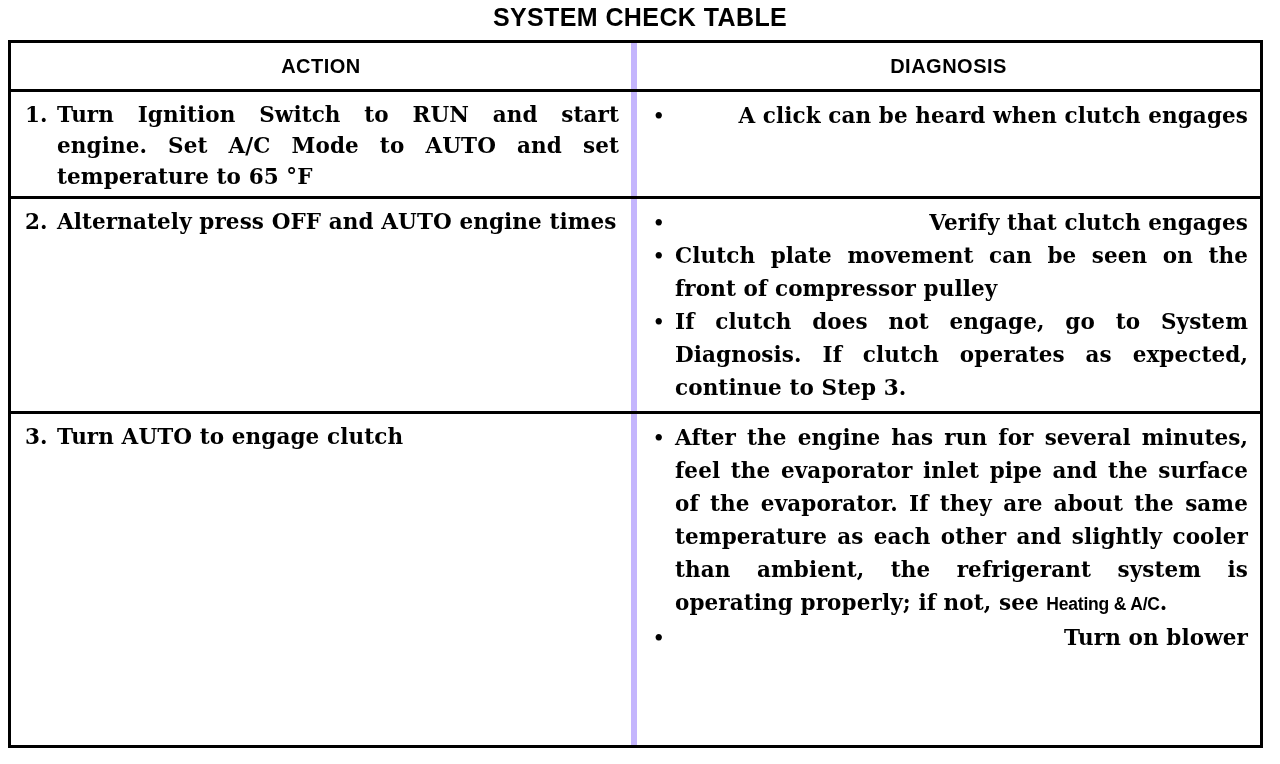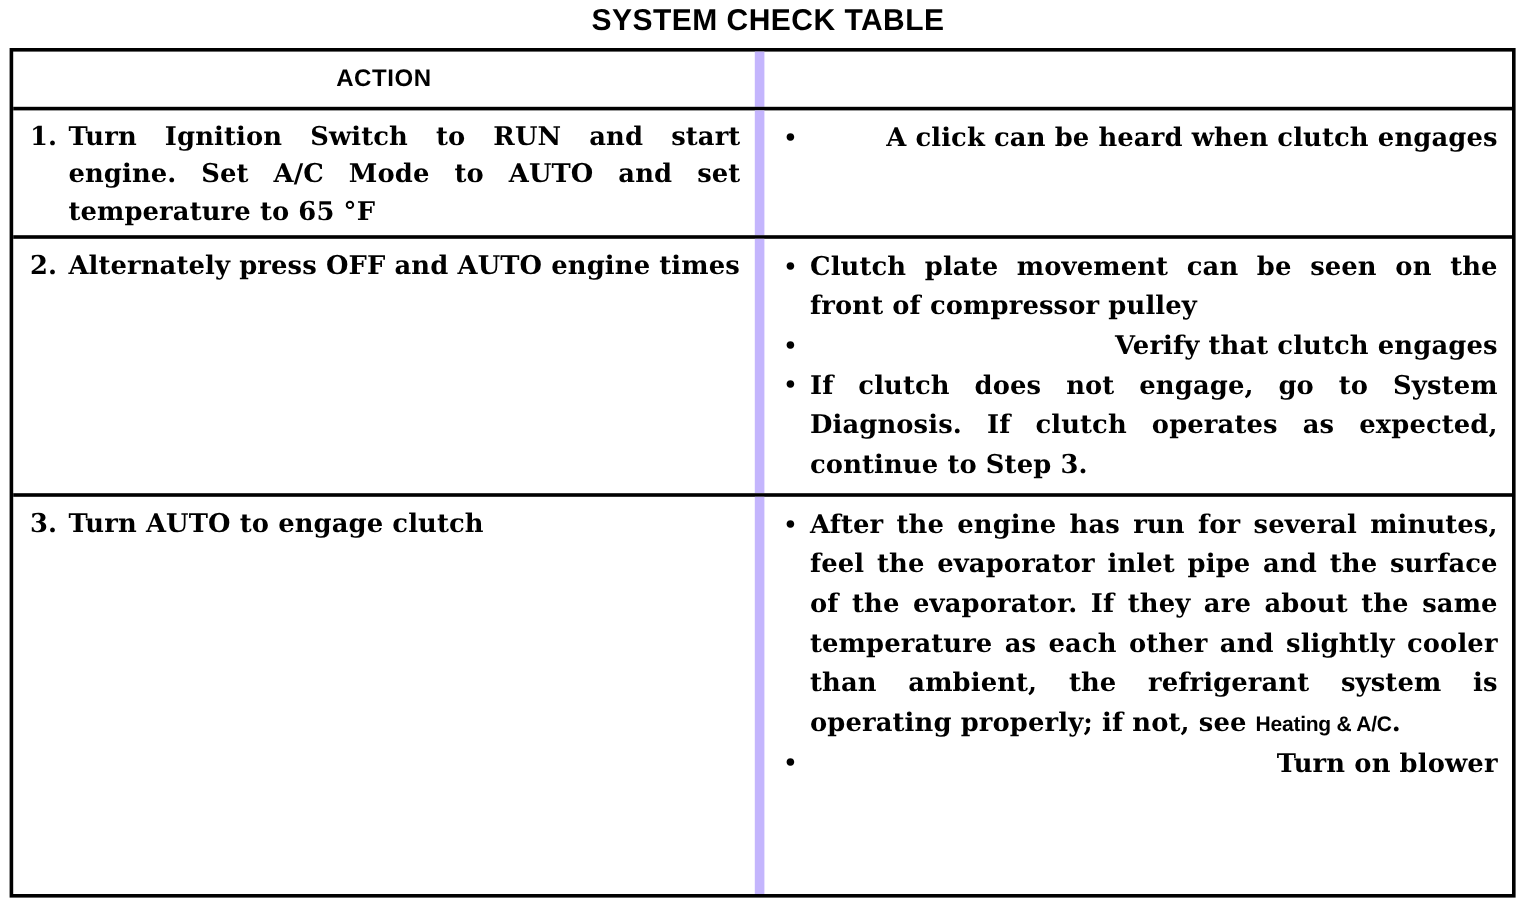--- a/index.html
+++ b/index.html
@@ -59,21 +59,21 @@
     border-top: 3px solid #000;
   }
 
   .cell {
     box-sizing: border-box;
     padding: 0;
   }
   .cell.action {
     width: 626px;          
     flex: 0 0 626px;
-    border-right: 8px solid #c4b5fd;
+    border-right: 6px solid #c4b5fd;
     box-sizing: border-box;
   }
   .cell.diagnosis {
     flex: 1 1 auto;
   }
 
   
   .header-row { height: 46px; }
   .header-cell {
     display: flex;
@@ -155,20 +155,23 @@
 <div class="page">
 
   <div class="title">SYSTEM CHECK TABLE</div>
 
   <div class="table">
 
     <div class="row header-row">
       <div class="cell action">
         <div class="header-cell">ACTION</div>
       </div>
+      <div class="cell diagnosis">
+        <div class="header-cell">DIAGNOSIS</div>
+      </div>
     </div>
 
     <div class="row sep body-row-1">
       <div class="cell action">
         <div class="cell-inner">
           <div class="step">
             <span class="num">1.</span><span>Turn Ignition Switch to RUN and start engine. Set A/C Mode to AUTO and set temperature to 65 °F</span>
           </div>
         </div>
       </div>
@@ -185,22 +188,22 @@
       <div class="cell action">
         <div class="cell-inner">
           <div class="step">
             <span class="num">2.</span><span>Alternately press OFF and AUTO engine times</span>
           </div>
         </div>
       </div>
       <div class="cell diagnosis">
         <div class="cell-inner">
           <ul class="bullets">
+            <li class="bullet single">Verify that clutch engages</li>
             <li class="bullet">Clutch plate movement can be seen on the front of compressor pulley</li>
-            <li class="bullet single">Verify that clutch engages</li>
             <li class="bullet">If clutch does not engage, go to System Diagnosis. If clutch operates as expected, continue to Step 3.</li>
           </ul>
         </div>
       </div>
     </div>
 
     <div class="row sep body-row-3">
       <div class="cell action">
         <div class="cell-inner">
           <div class="step no-justify">

